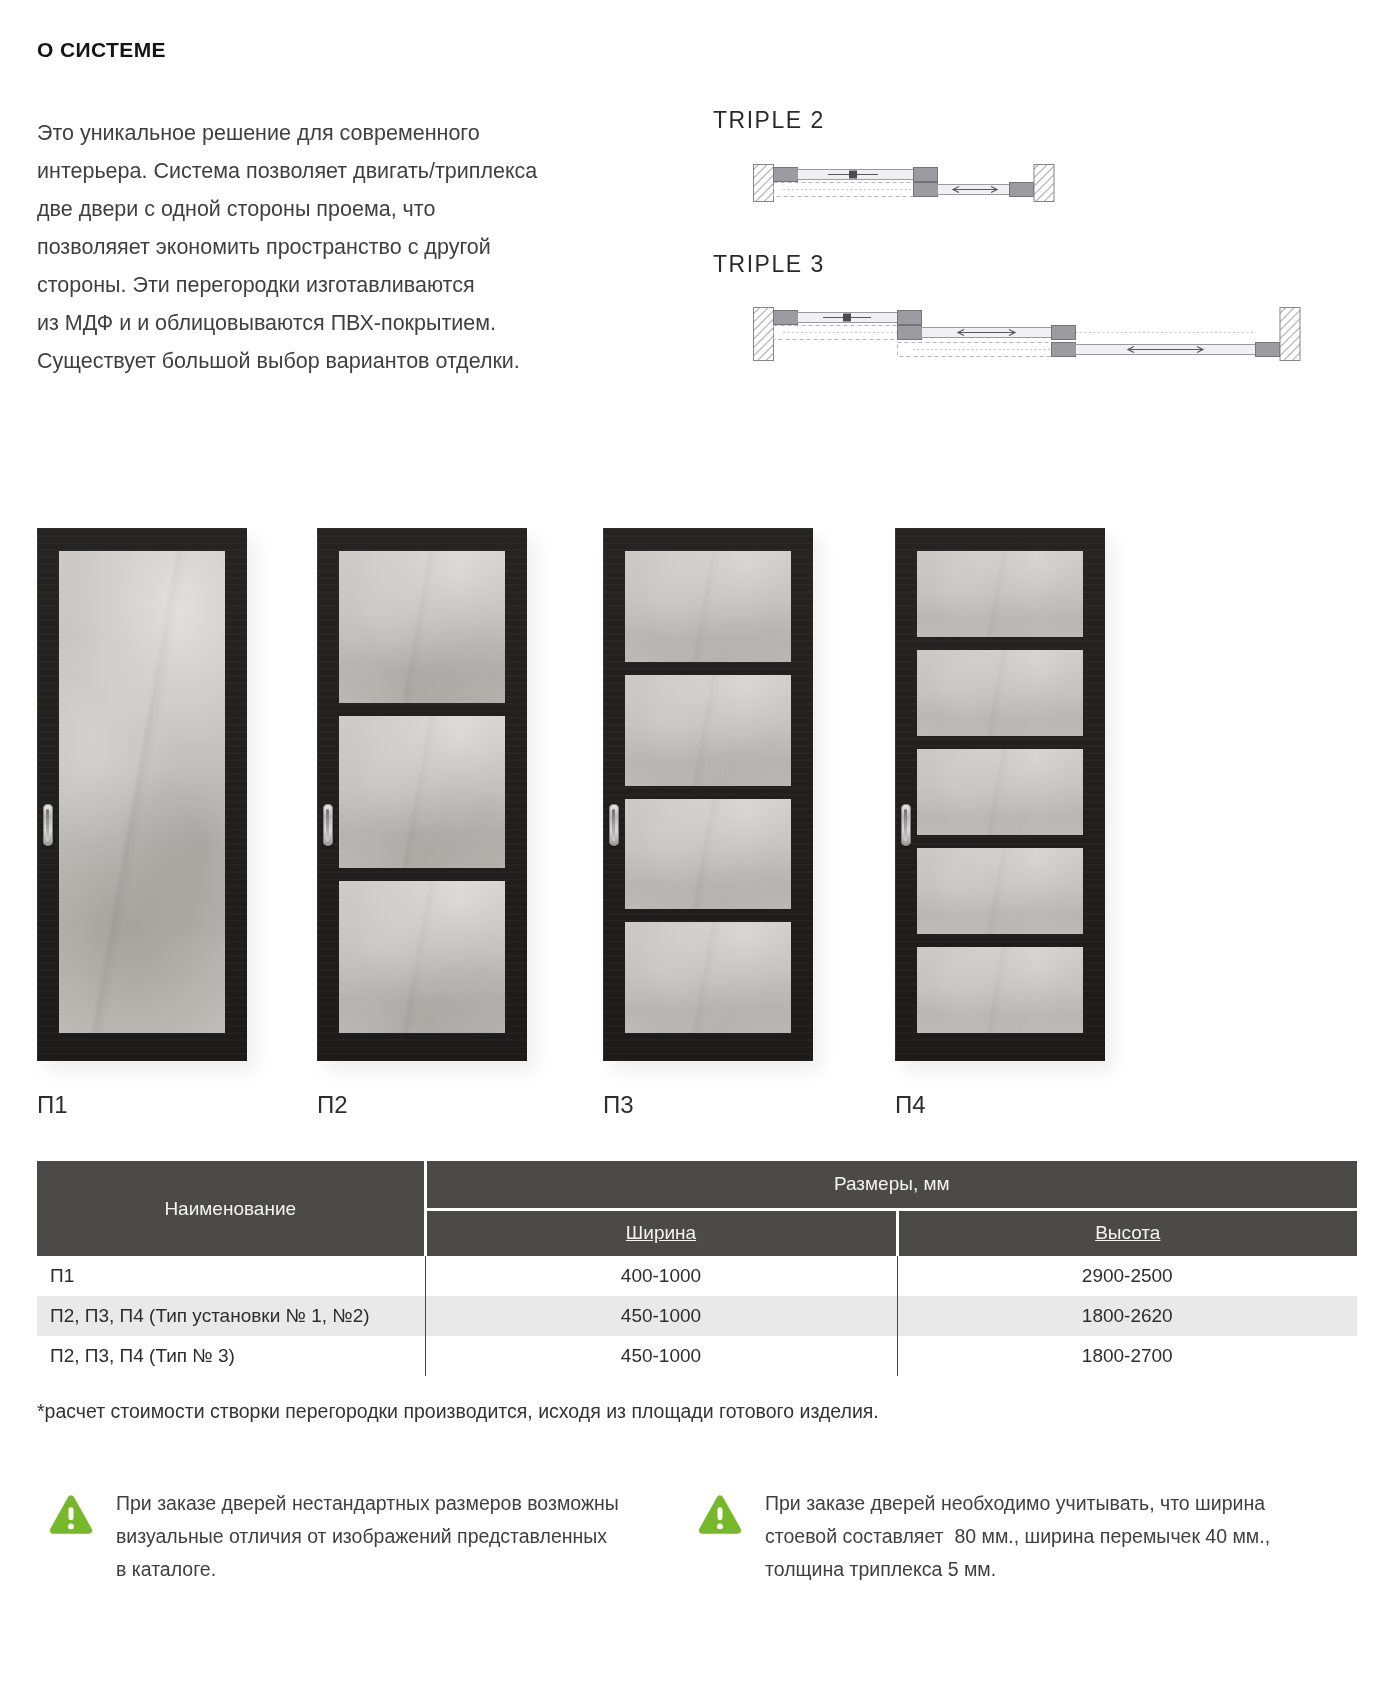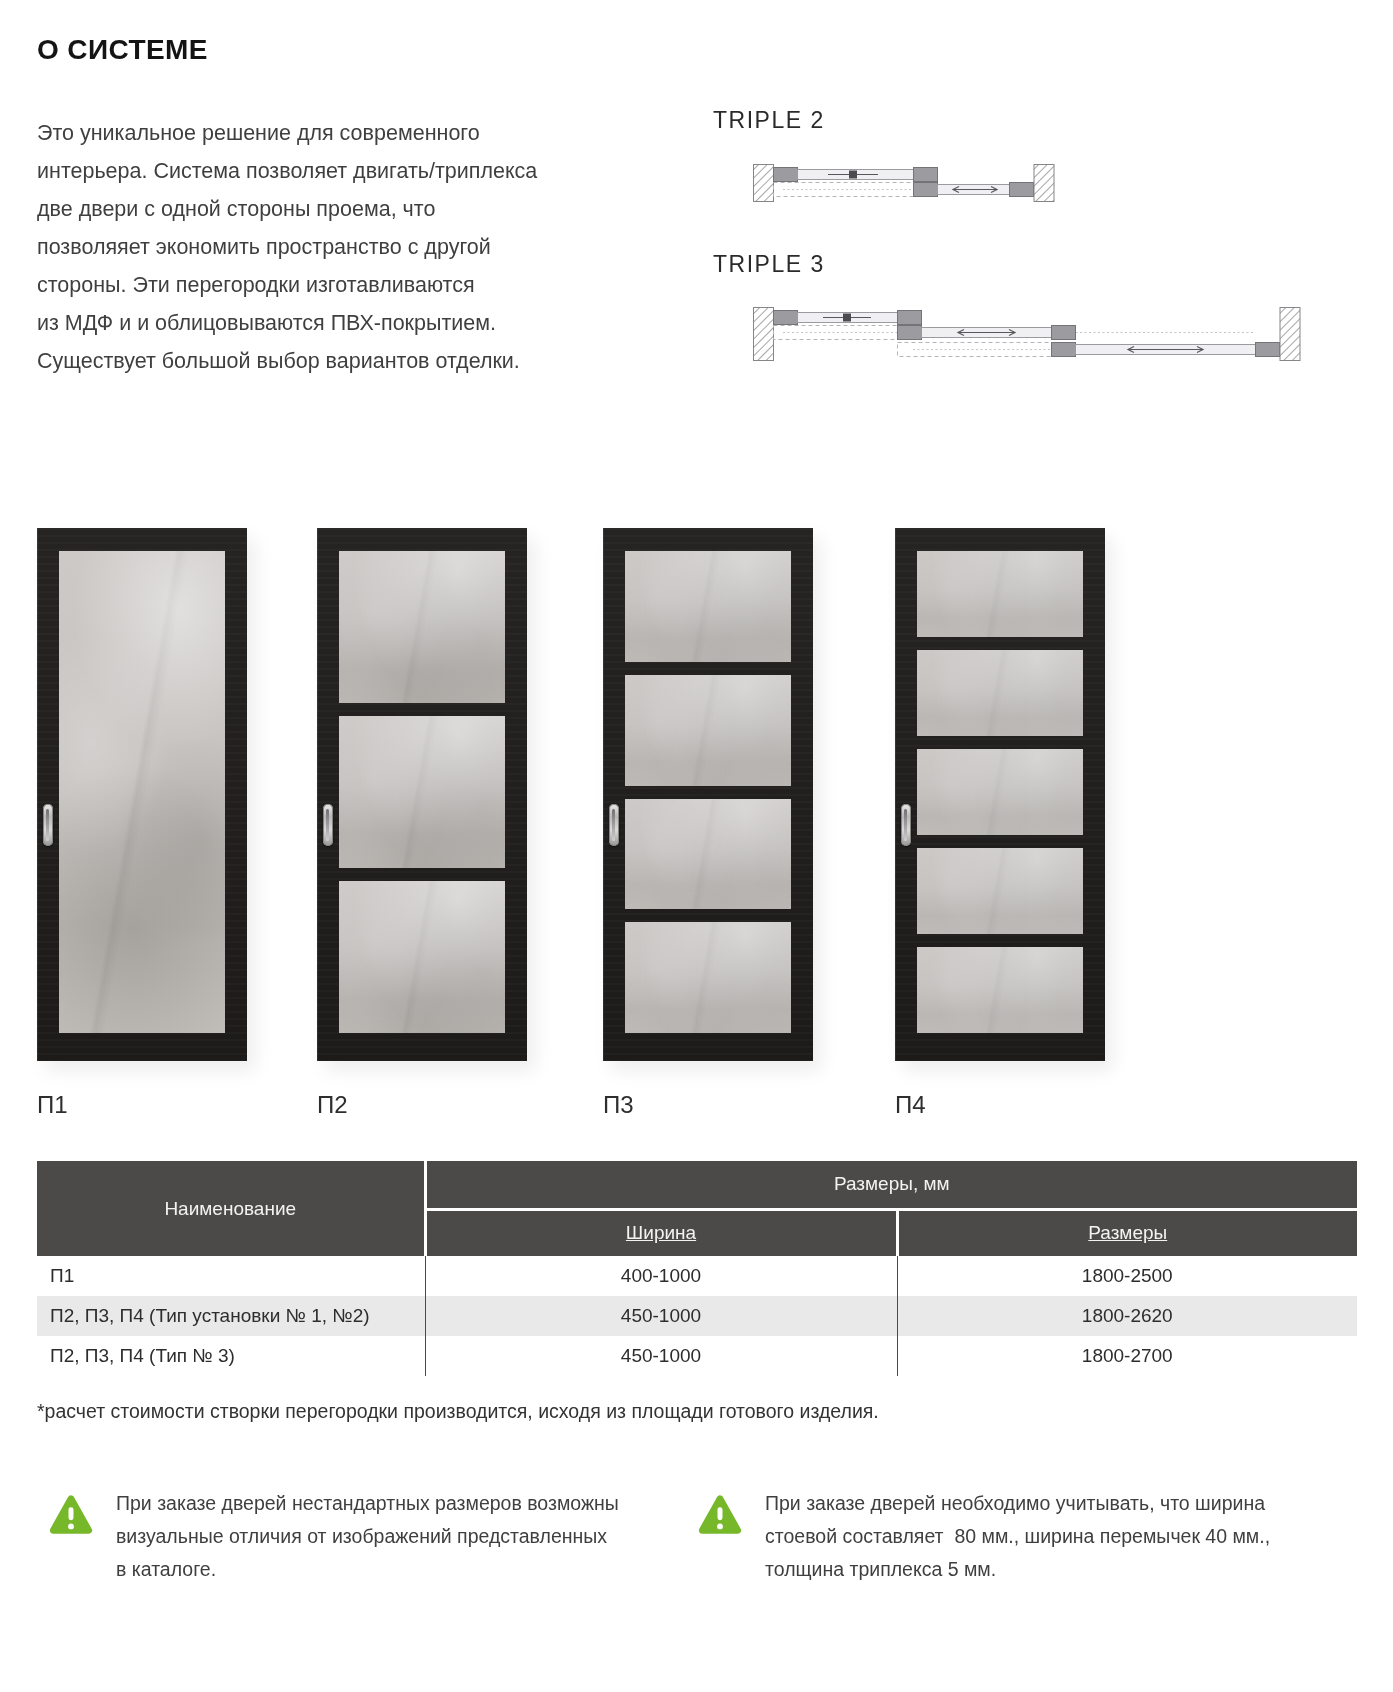--- a/index.html
+++ b/index.html
@@ -6,21 +6,21 @@
   html, body { background: #ffffff; }
   body {
     width: 1393px; height: 1692px; overflow: hidden;
     font-family: "Liberation Sans", sans-serif;
     color: var(--body-text, #3f3f3f);
   }
   .page { position: relative; width: 1393px; height: 1692px; padding: 38px 37px 0 37px; }
 
   
   .section-title {
-    font-size: 28px; font-weight: 700; color: #141414; letter-spacing: .4px;
+    font-size: 21px; font-weight: 700; color: #141414; letter-spacing: .4px;
     line-height: 24px;
   }
 
   
   .about-paragraph { margin-top: 52px; }
   .para-line {
     font-size: 21.5px; line-height: 38px; color: var(--body-text, #3f3f3f);
     white-space: pre; font-weight: 400;
   }
 
@@ -234,28 +234,28 @@
       <col style="width:472px">
       <col style="width:460px">
     </colgroup>
     <thead>
       <tr>
         <th class="th-name" rowspan="2">Наименование</th>
         <th class="th-group" colspan="2">Размеры, мм</th>
       </tr>
       <tr>
         <th class="th-sub">Ширина</th>
-        <th class="th-sub">Размеры</th>
+        <th class="th-sub">Высота</th>
       </tr>
     </thead>
     <tbody>
       <tr>
         <td class="td-name">П1</td>
         <td>400-1000</td>
-        <td>1800-2500</td>
+        <td>2900-2500</td>
       </tr>
       <tr class="striped">
         <td class="td-name">П2, П3, П4 (Тип установки № 1, №2)</td>
         <td>450-1000</td>
         <td>1800-2620</td>
       </tr>
       <tr>
         <td class="td-name">П2, П3, П4 (Тип № 3)</td>
         <td>450-1000</td>
         <td>1800-2700</td>

